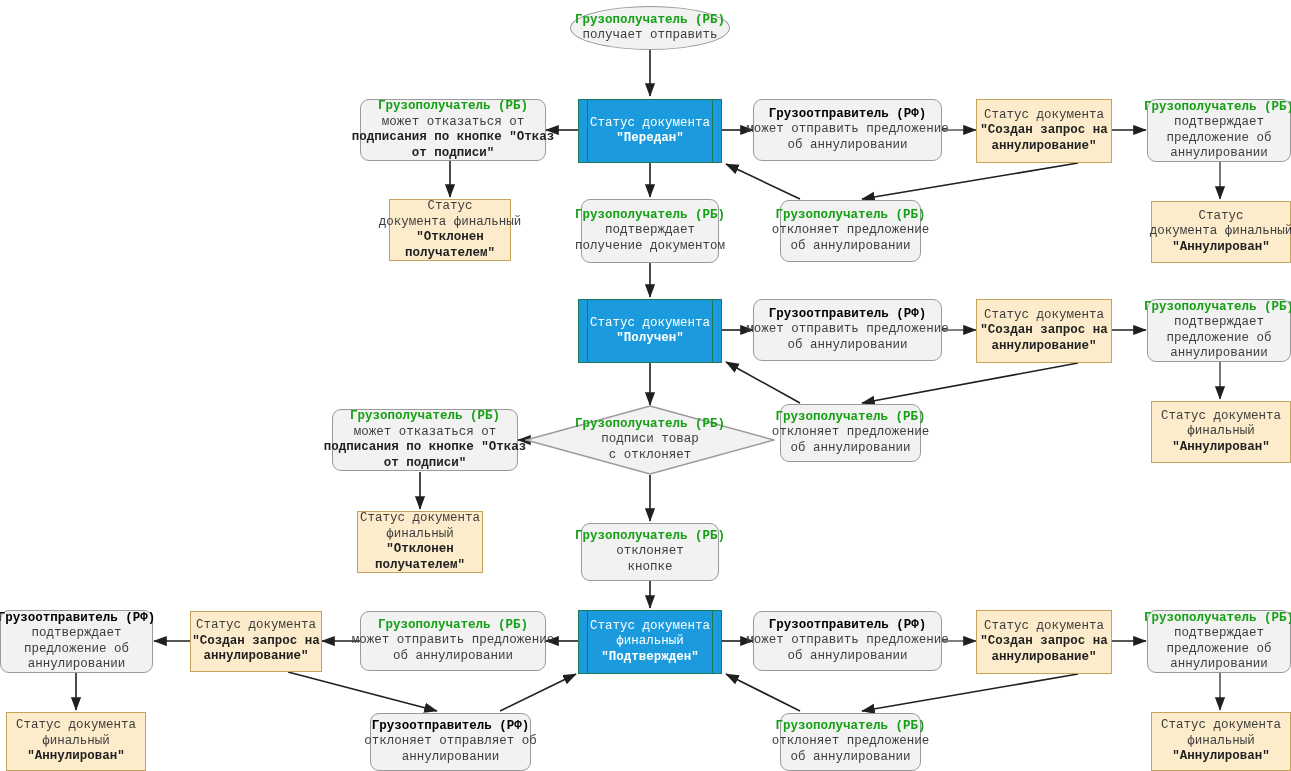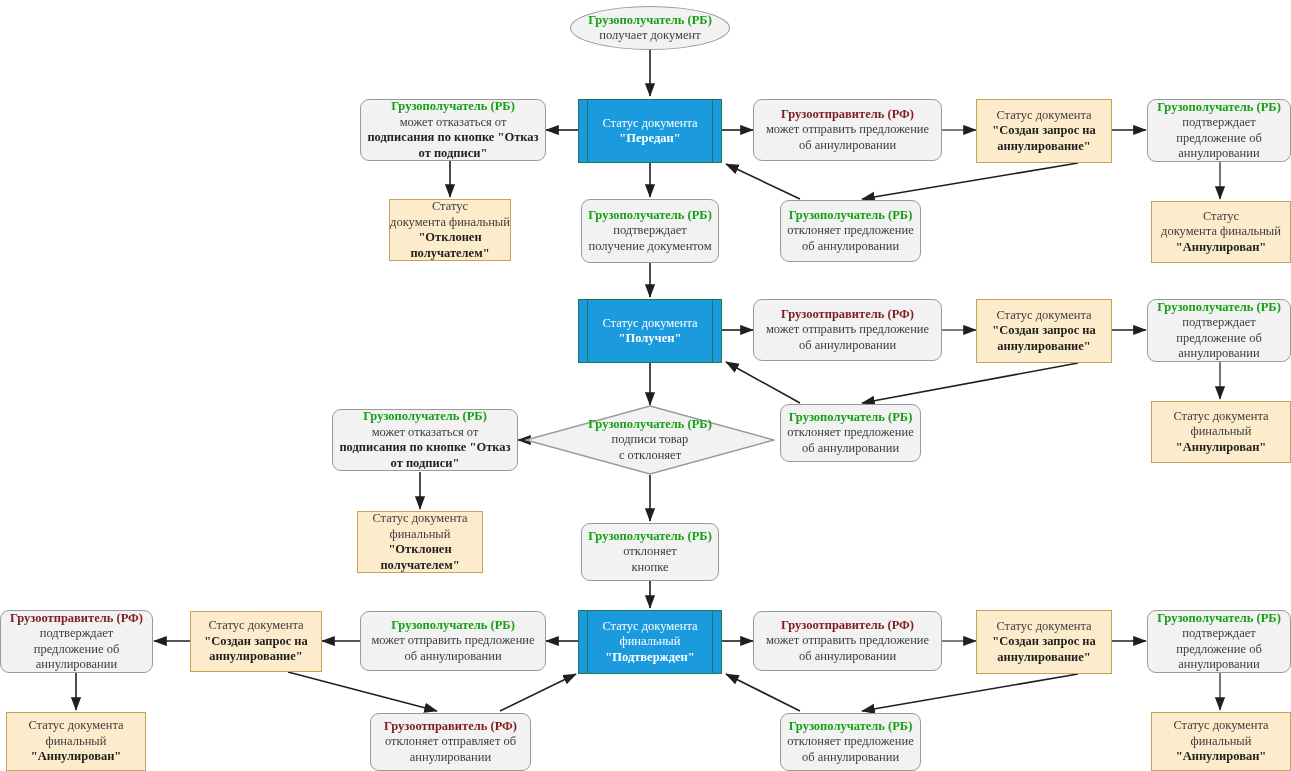--- a/index.html
+++ b/index.html
@@ -5,21 +5,21 @@
   html, body {
     margin: 0;
     padding: 0;
     background: #ffffff;
   }
   #canvas {
     position: relative;
     width: 1291px;
     height: 771px;
     background: #ffffff;
-    font-family: Liberation Serif, serif;
+    font-family: Liberation Mono, monospace;
     overflow: hidden;
   }
   svg#edges {
     position: absolute;
     left: 0; top: 0;
     width: 1291px;
     height: 771px;
     pointer-events: none;
   }
   .node {
@@ -81,21 +81,21 @@
     position: absolute;
     left: 0; top: 0;
     width: 100%; height: 100%;
   }
   .decision .dia-text {
     position: relative;
     z-index: 1;
   }
 
   .actor-green { color: #15a015; font-weight: bold; }
-  .actor-purple { color: #7f1d1d; font-weight: bold; }
+  .actor-purple { color: #000000; font-weight: bold; }
   .b { font-weight: bold; color: #1f1f1f; }
   .state .b { color: #ffffff; }
 </style>
 </head>
 <body>
 
 <div id="canvas">
 
   <svg id="edges" viewBox="0 0 1291 771" xmlns="http://www.w3.org/2000/svg">
     <defs>
@@ -165,21 +165,21 @@
       <path d="M1220,673 L1220,710" marker-end="url(#ah)" stroke="#555555"></path>
 
       <path d="M1078,674 L862,711" marker-end="url(#ah)"></path>
 
       <path d="M800,711 L726,674" marker-end="url(#ah)"></path>
     </g>
   </svg>
 
   <div class="node terminator" style="left:570px; top:6px; width:160px; height:44px;">
     <span class="ln actor-green">Грузополучатель (РБ)</span>
-    <span class="ln">получает документ</span>
+    <span class="ln">получает отправить</span>
   </div>
 
   <div class="node proc" style="left:360px; top:99px; width:186px; height:62px;">
     <span class="ln actor-green">Грузополучатель (РБ)</span>
     <span class="ln">может отказаться от</span>
     <span class="ln b">подписания по кнопке "Отказ</span>
     <span class="ln b">от подписи"</span>
   </div>
 
   <div class="node status" style="left:389px; top:199px; width:122px; height:62px;">

